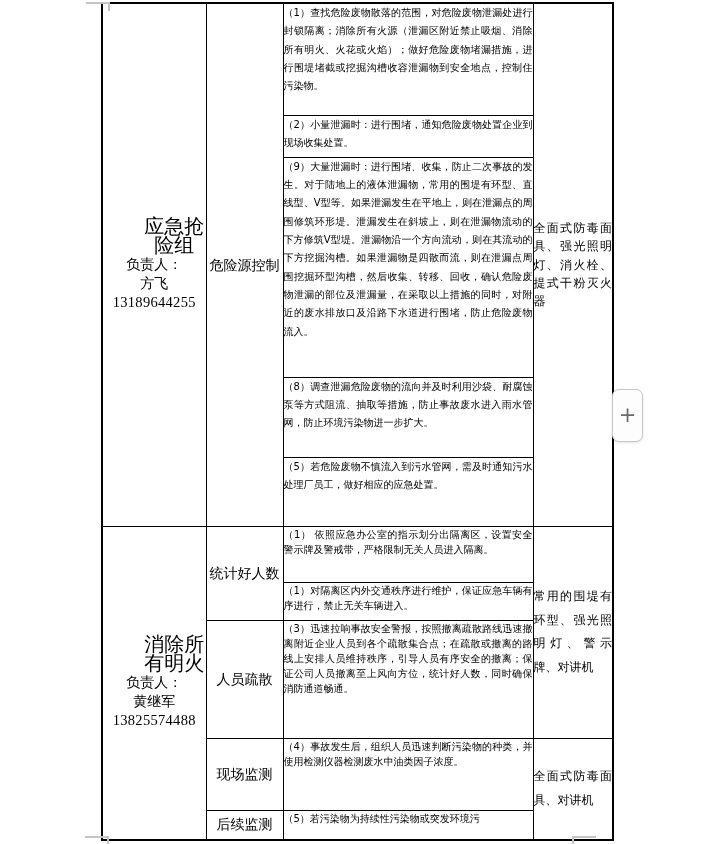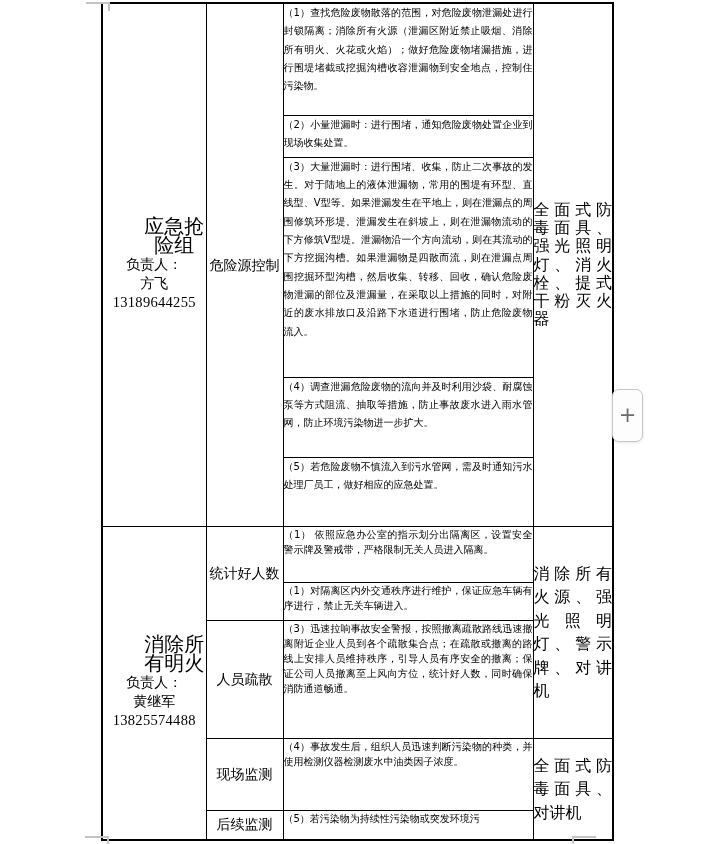--- a/index.html
+++ b/index.html
@@ -46,21 +46,21 @@
   }
   tr.g1 td.c-measure{line-height:18.35px;}
   tr.g2 td.c-measure{line-height:15.1px;}
   .m{overflow:hidden;}
   tr.r1 .m{max-height:110px} tr.r2 .m{max-height:39px} tr.r3 .m{max-height:218px}
   tr.r4 .m{max-height:77px}  tr.r5 .m{max-height:66px}
   tr.r6 .m{max-height:53px}  tr.r7 .m{max-height:35px} tr.r8 .m{max-height:115px}
   tr.r9 .m{max-height:69px}  tr.r10 .m{max-height:16px}
 
   td.c-equip{
-    vertical-align:middle;font-size:16px;padding:0 4px;
+    vertical-align:middle;font-size:12px;padding:0 4px;
     text-align:justify;text-justify:inter-character;margin-top:20px;
   }
   td.c-equip.equip-wide{line-height:18.3px;}
   td.c-equip.equip-loose{line-height:23.5px;}
 
   
   .add-btn{
     position:absolute;left:612px;top:389px;width:29px;height:51px;
     background:#fdfdfd;border:1px solid #c6c6c6;border-radius:7px;
     box-shadow:0 1px 3px rgba(0,0,0,.10);
@@ -113,26 +113,26 @@
         <span>全面式防毒面具、强光照明灯、消火栓、提式干粉灭火器</span>
       </td>
     </tr>
     <tr class="r2 g1">
       <td class="c-measure">
         <div class="m">（2）小量泄漏时：进行围堵，通知危险废物处置企业到现场收集处置。</div>
       </td>
     </tr>
     <tr class="r3 g1">
       <td class="c-measure">
-        <div class="m">（3）大量泄漏时：进行围堵、收集，防止二次事故的发生。对于陆地上的液体泄漏物，常用的围堤有环型、直线型、V型等。如果泄漏发生在平地上，则在泄漏点的周围修筑环形堤。泄漏发生在斜坡上，则在泄漏物流动的下方修筑V型堤。泄漏物沿一个方向流动，则在其流动的下方挖掘沟槽。如果泄漏物是四散而流，则在泄漏点周围挖掘环型沟槽，然后收集、转移、回收，确认危险废物泄漏的部位及泄漏量，在采取以上措施的同时，对附近的废水排放口及沿路下水道进行围堵，防止危险废物流入。</div>
+        <div class="m">（9）大量泄漏时：进行围堵、收集，防止二次事故的发生。对于陆地上的液体泄漏物，常用的围堤有环型、直线型、V型等。如果泄漏发生在平地上，则在泄漏点的周围修筑环形堤。泄漏发生在斜坡上，则在泄漏物流动的下方修筑V型堤。泄漏物沿一个方向流动，则在其流动的下方挖掘沟槽。如果泄漏物是四散而流，则在泄漏点周围挖掘环型沟槽，然后收集、转移、回收，确认危险废物泄漏的部位及泄漏量，在采取以上措施的同时，对附近的废水排放口及沿路下水道进行围堵，防止危险废物流入。</div>
       </td>
     </tr>
     <tr class="r4 g1">
       <td class="c-measure">
-        <div class="m">（4）调查泄漏危险废物的流向并及时利用沙袋、耐腐蚀泵等方式阻流、抽取等措施，防止事故废水进入雨水管网，防止环境污染物进一步扩大。</div>
+        <div class="m">（8）调查泄漏危险废物的流向并及时利用沙袋、耐腐蚀泵等方式阻流、抽取等措施，防止事故废水进入雨水管网，防止环境污染物进一步扩大。</div>
       </td>
     </tr>
     <tr class="r5 g1">
       <td class="c-measure">
         <div class="m">（5）若危险废物不慎流入到污水管网，需及时通知污水处理厂员工，做好相应的应急处置。</div>
       </td>
     </tr>
 
     <tr class="r6 g2">
       <td class="c-group" rowspan="5">
@@ -141,21 +141,21 @@
         <div>黄继军</div>
         <div class="phone">13825574488</div>
       </td>
       <td class="c-task lh-tight" rowspan="2">
         <span>统计好人数</span>
       </td>
       <td class="c-measure">
         <div class="m">（1） 依照应急办公室的指示划分出隔离区，设置安全警示牌及警戒带，严格限制无关人员进入隔离。</div>
       </td>
       <td class="c-equip equip-loose" rowspan="3">
-        <span>消除所有火源、强光照明灯、警示牌、对讲机</span>
+        <span>常用的围堤有环型、强光照明灯、警示牌、对讲机</span>
       </td>
     </tr>
     <tr class="r7 g2">
       <td class="c-measure">
         <div class="m">（1）对隔离区内外交通秩序进行维护，保证应急车辆有序进行，禁止无关车辆进入。</div>
       </td>
     </tr>
     <tr class="r8 g2">
       <td class="c-task lh-tight">
         <span>人员疏散</span>

